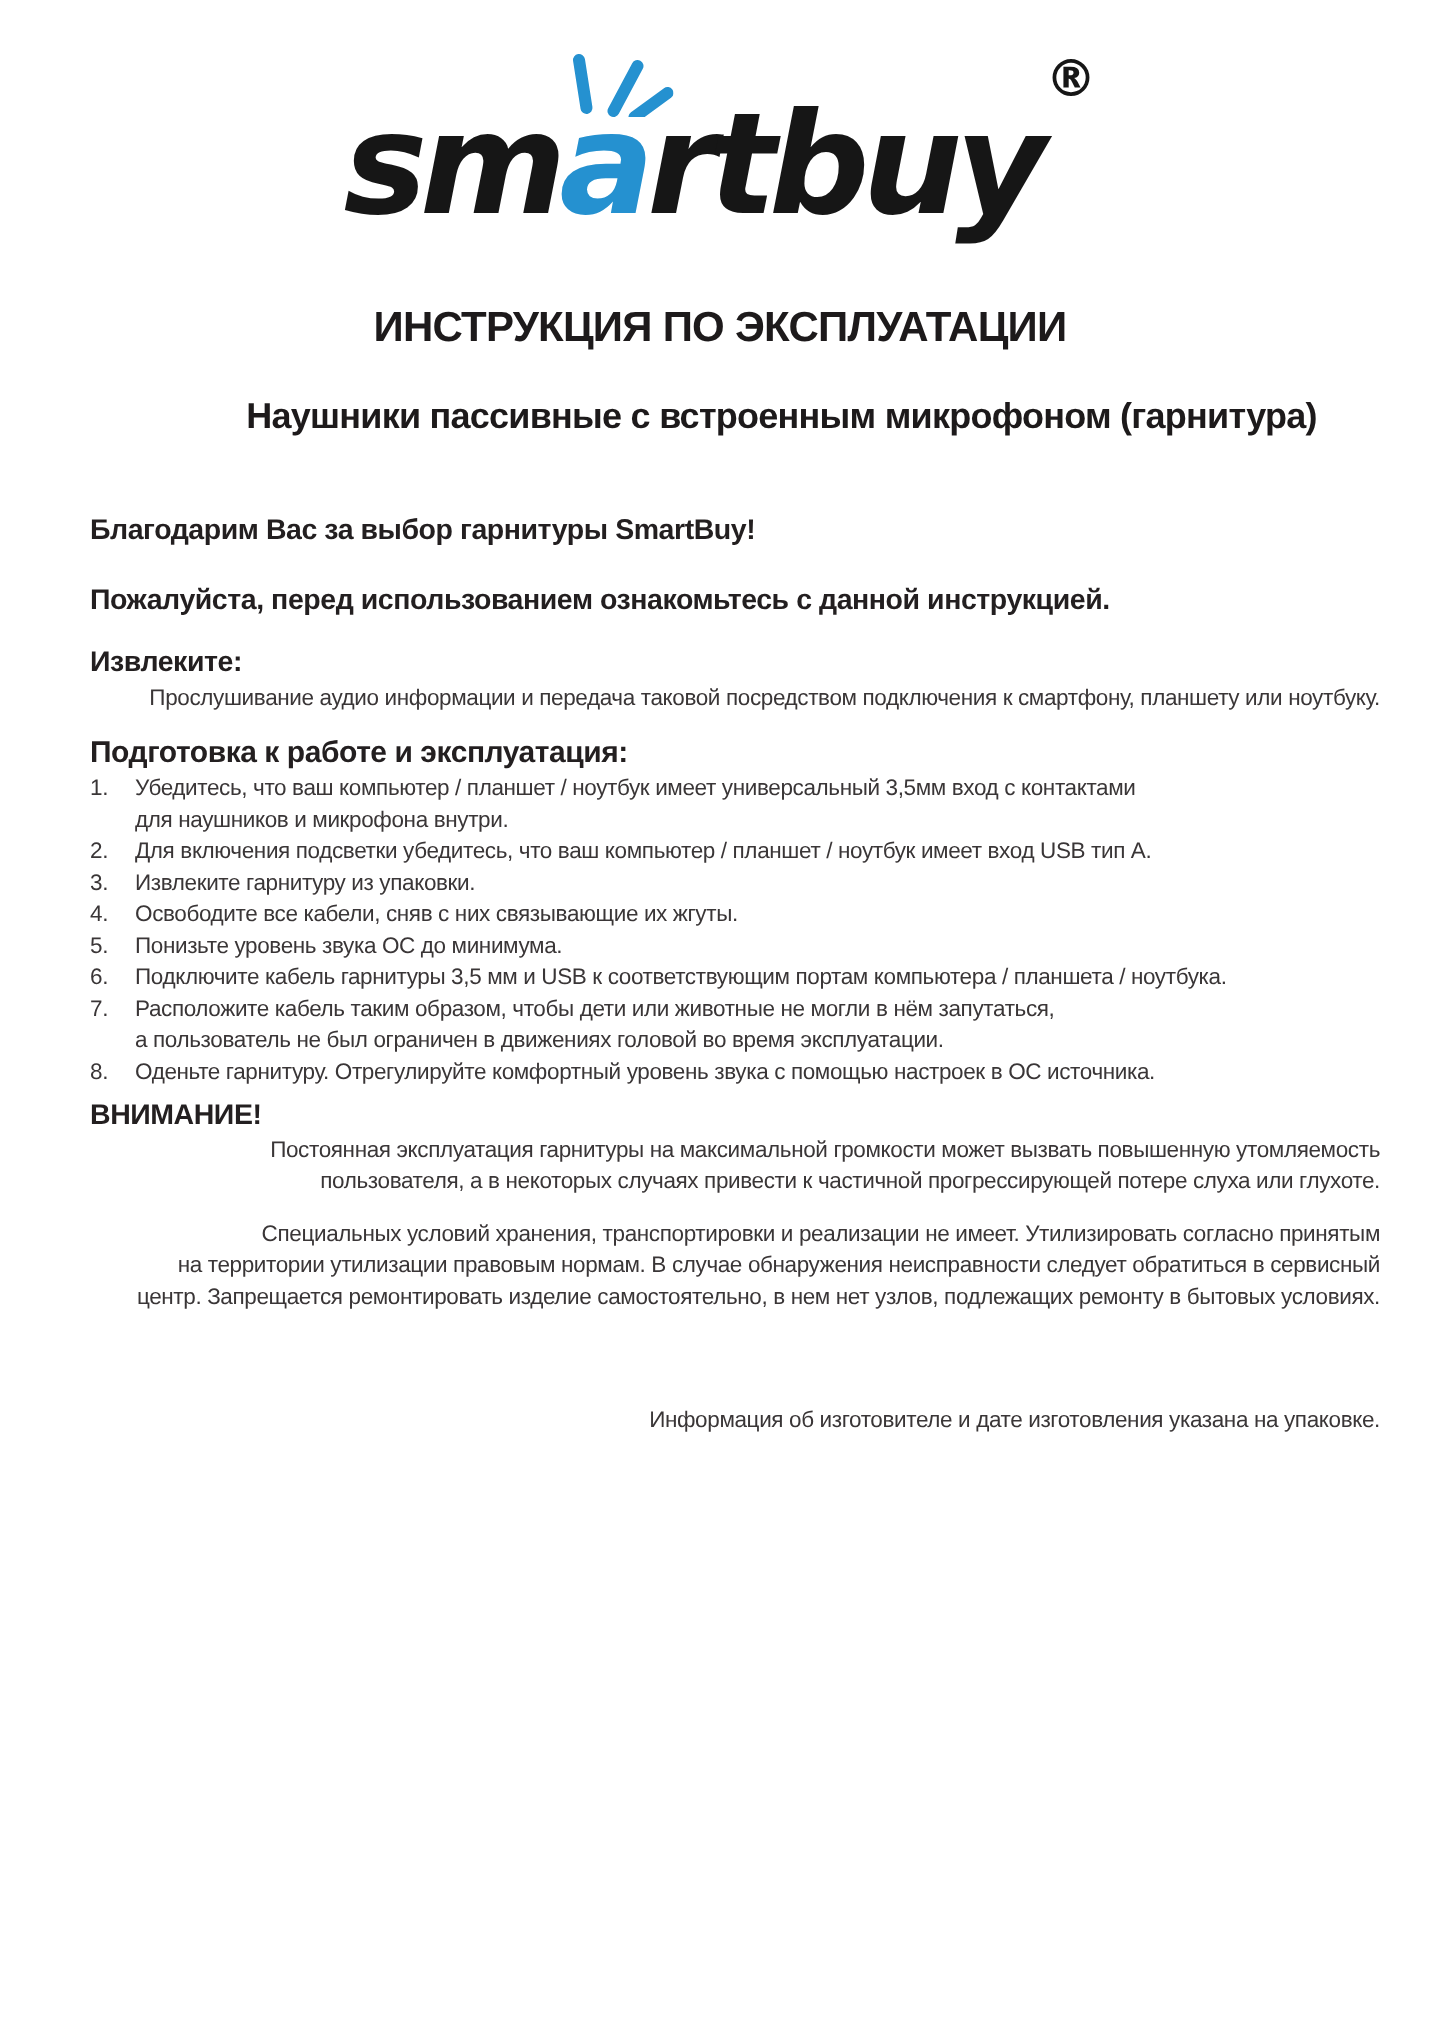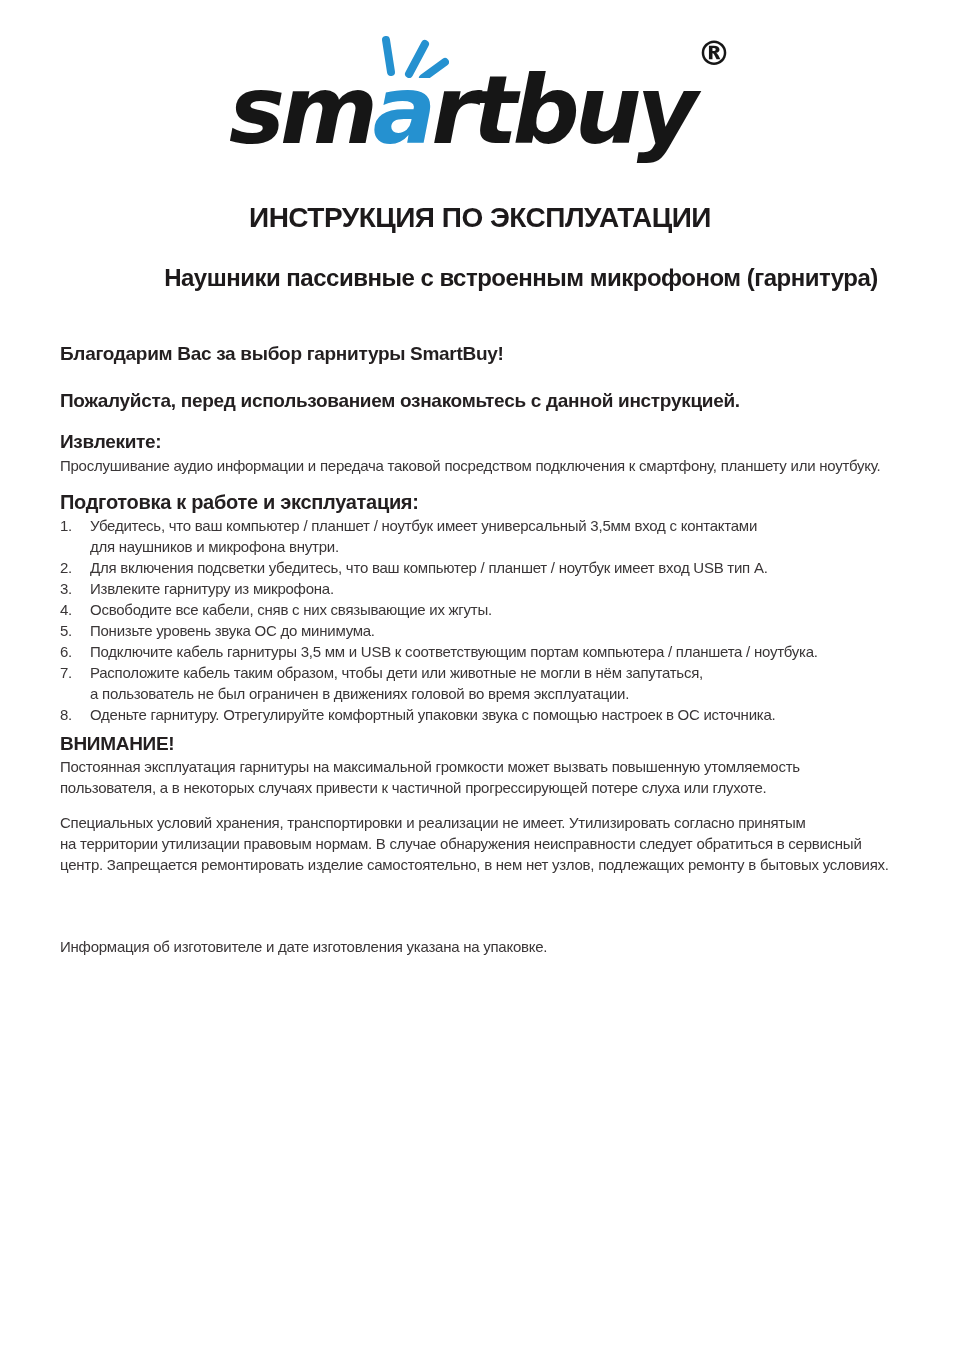--- a/index.html
+++ b/index.html
@@ -31,21 +31,21 @@
     position:absolute; top:264px; left:0; width:100%; text-align:center;
     font-size:24px; font-weight:bold; letter-spacing:-0.5px; color:#1d1a1b;padding-left:41px;
   }
   
   .blk { position:absolute; left:60px; right:40px; }
   .b-bold { font-size:19px; font-weight:bold; letter-spacing:-0.3px; }
   .h-sec  { font-size:19px; font-weight:bold; letter-spacing:-0.3px; }
   .h-sec-lg { font-size:20px; font-weight:bold; letter-spacing:-0.3px; }
   .body-text {
     font-size:15px; line-height:21px; letter-spacing:-0.25px;
-    white-space:pre-line; color:#3a3637;
+    white-space:pre-line; color:#3a3637;text-align:right;
   }
   .list { display:block; }
   .li { display:flex; font-size:15px; line-height:21px; letter-spacing:-0.25px; color:#3a3637; }
   .li .num { flex:none; width:30px; }
   .li .txt { white-space:pre-line; }
   
   .eac { position:absolute; top:1176px; left:50%; transform:translateX(-50%);
     width:82px; height:86px; }
   .model {
     position:absolute; top:1274px; left:0; width:100%; text-align:center;
@@ -83,42 +83,42 @@
         <span class="num">1.</span>
         <span class="txt">Убедитесь, что ваш компьютер / планшет / ноутбук имеет универсальный 3,5мм вход с контактами
 для наушников и микрофона внутри.</span>
       </div>
     <div class="li">
         <span class="num">2.</span>
         <span class="txt">Для включения подсветки убедитесь, что ваш компьютер / планшет / ноутбук имеет вход USB тип А.</span>
       </div>
     <div class="li">
         <span class="num">3.</span>
-        <span class="txt">Извлеките гарнитуру из микрофона.</span>
+        <span class="txt">Извлеките гарнитуру из упаковки.</span>
       </div>
     <div class="li">
         <span class="num">4.</span>
         <span class="txt">Освободите все кабели, сняв с них связывающие их жгуты.</span>
       </div>
     <div class="li">
         <span class="num">5.</span>
         <span class="txt">Понизьте уровень звука ОС до минимума.</span>
       </div>
     <div class="li">
         <span class="num">6.</span>
         <span class="txt">Подключите кабель гарнитуры 3,5 мм и USB к соответствующим портам компьютера / планшета / ноутбука.</span>
       </div>
     <div class="li">
         <span class="num">7.</span>
         <span class="txt">Расположите кабель таким образом, чтобы дети или животные не могли в нём запутаться,
 а пользователь не был ограничен в движениях головой во время эксплуатации.</span>
       </div>
     <div class="li">
         <span class="num">8.</span>
-        <span class="txt">Оденьте гарнитуру. Отрегулируйте комфортный упаковки звука с помощью настроек в ОС источника.</span>
+        <span class="txt">Оденьте гарнитуру. Отрегулируйте комфортный уровень звука с помощью настроек в ОС источника.</span>
       </div>
   </div>
 
   <div class="blk h-sec" style="top:733px;">ВНИМАНИЕ!</div>
   <div class="blk body-text" style="top:756px;">Постоянная эксплуатация гарнитуры на максимальной громкости может вызвать повышенную утомляемость
 пользователя, а в некоторых случаях привести к частичной прогрессирующей потере слуха или глухоте.</div>
 
   <div class="blk body-text" style="top:812px;">Специальных условий хранения, транспортировки и реализации не имеет. Утилизировать согласно принятым
 на территории утилизации правовым нормам. В случае обнаружения неисправности следует обратиться в сервисный
 центр. Запрещается ремонтировать изделие самостоятельно, в нем нет узлов, подлежащих ремонту в бытовых условиях.</div>

